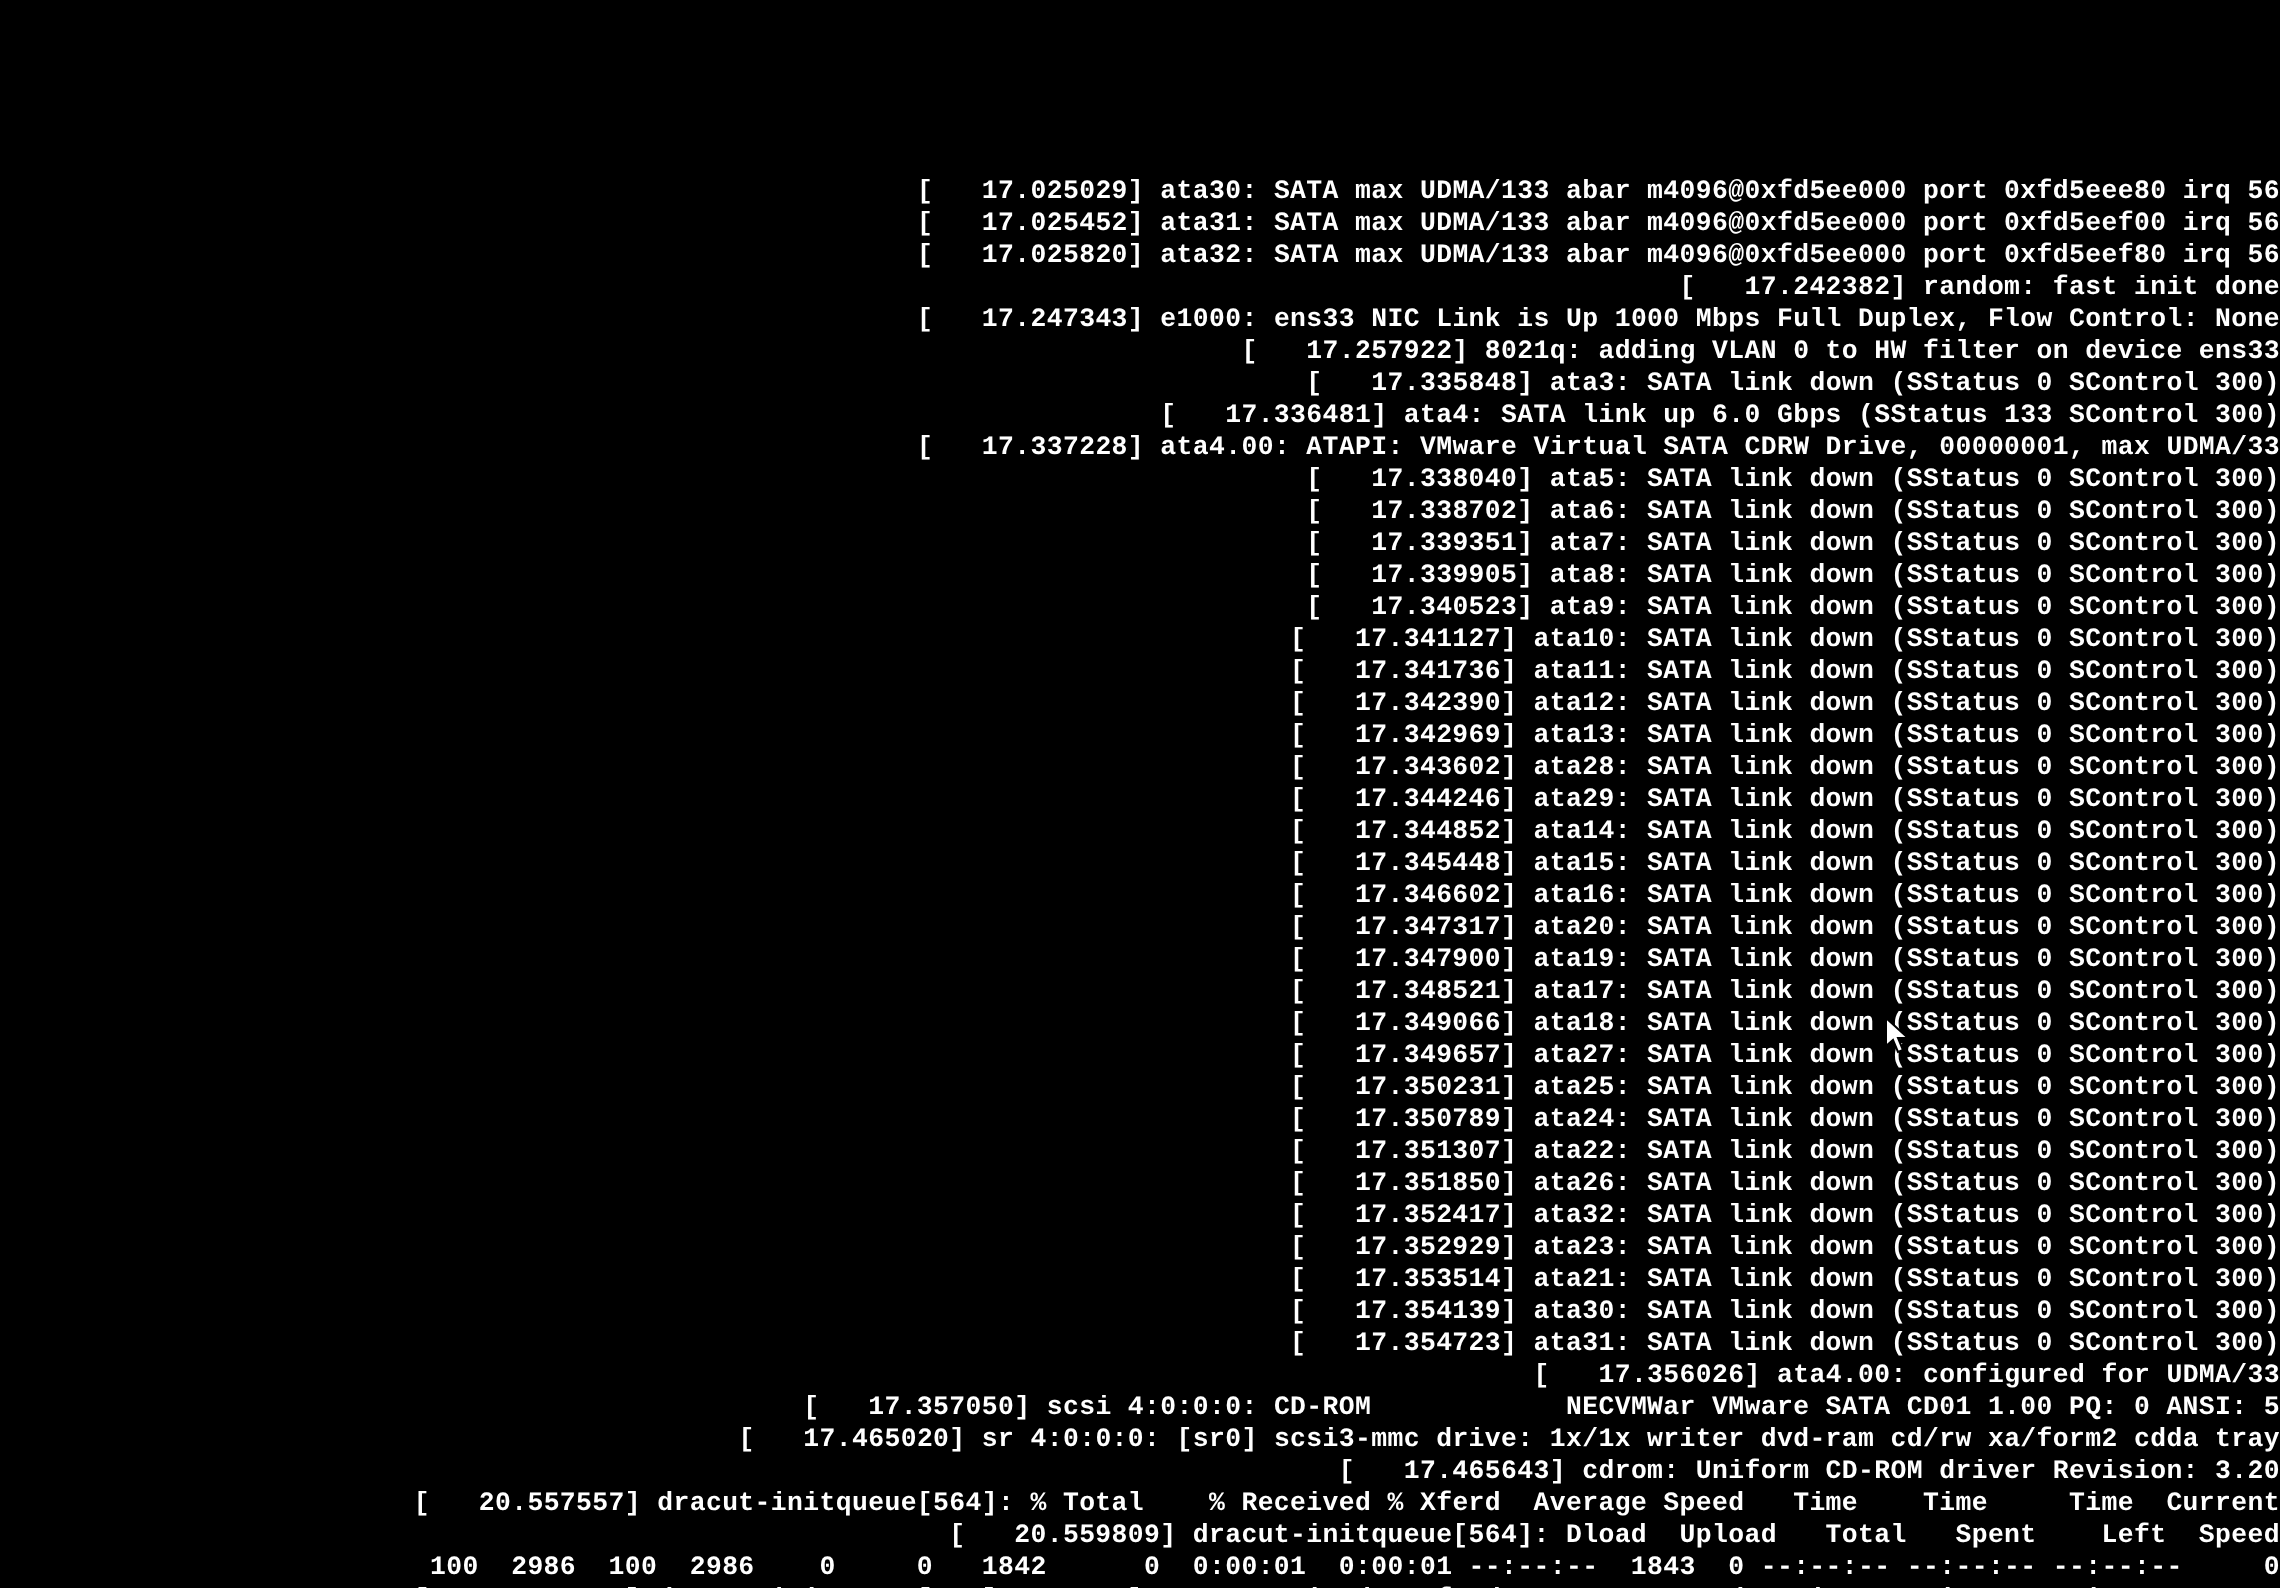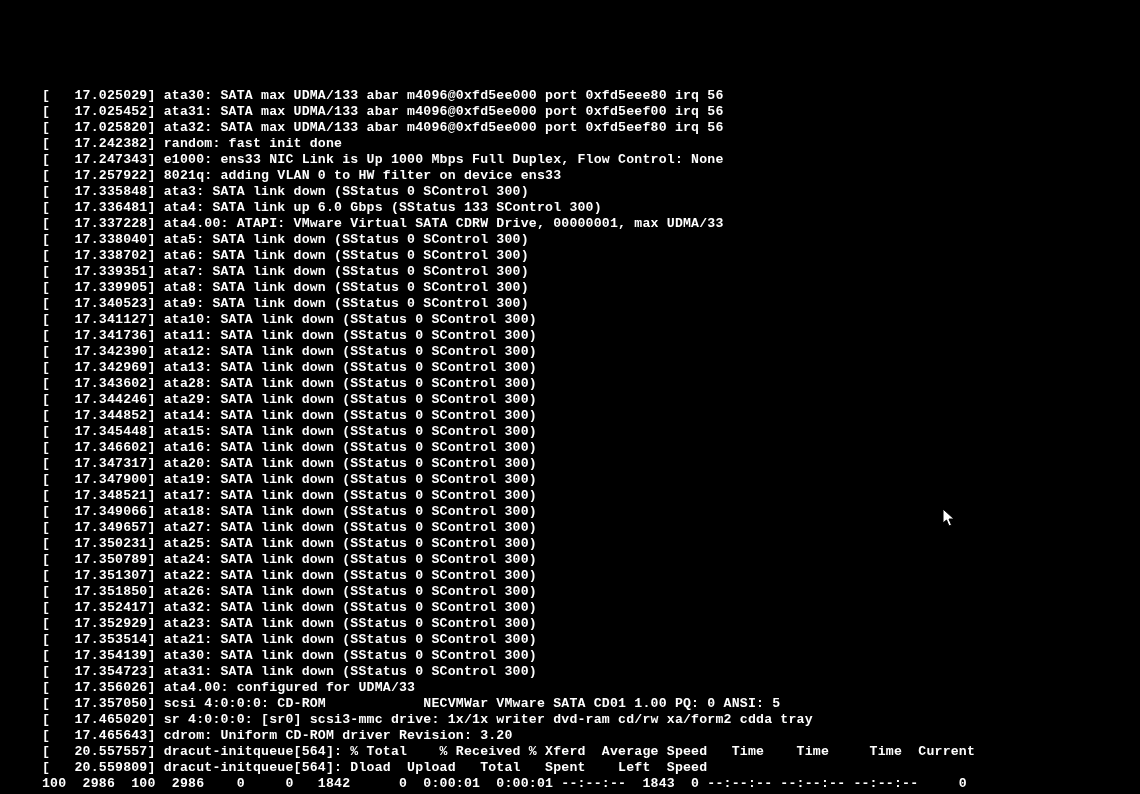--- a/index.html
+++ b/index.html
@@ -17,20 +17,21 @@
       height: 794px;
       overflow: hidden;
       padding-top: 24px;
       padding-left: 42px;
       white-space: pre;
       font-weight: bold;
       letter-spacing: 0.2px;
     }
     .terminal-line {
       display: block;
+      text-align: right;
     }
     .cursor {
       position: absolute;
       pointer-events: none;
     }
   </style>
 </head>
 <body>
 
 

